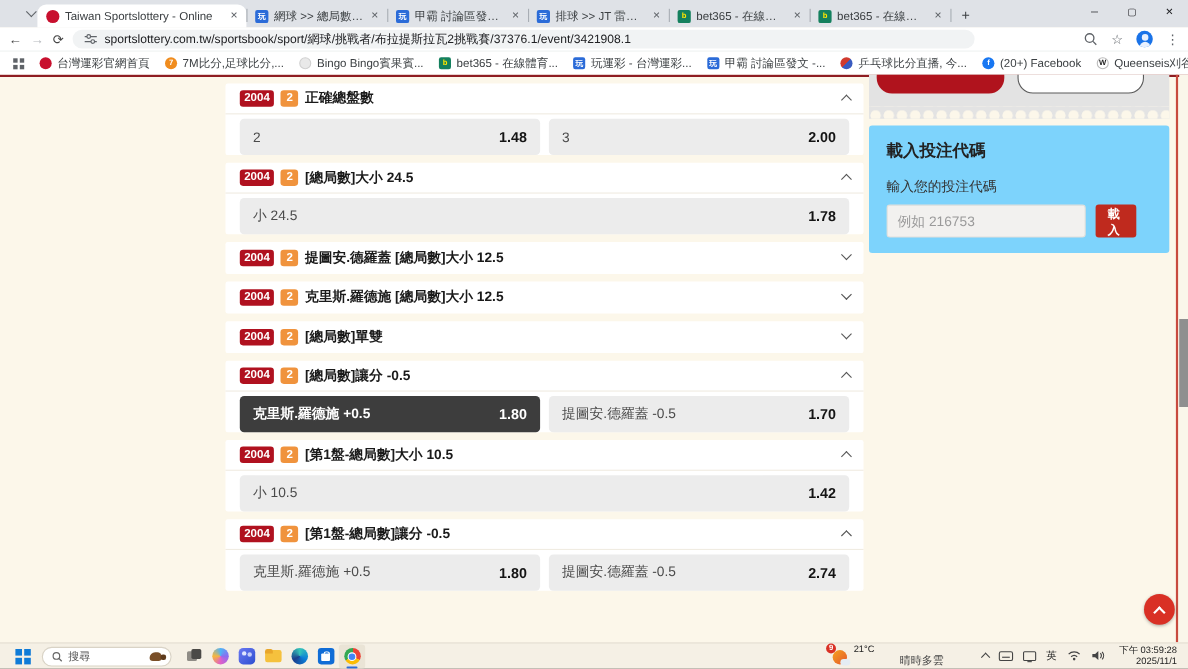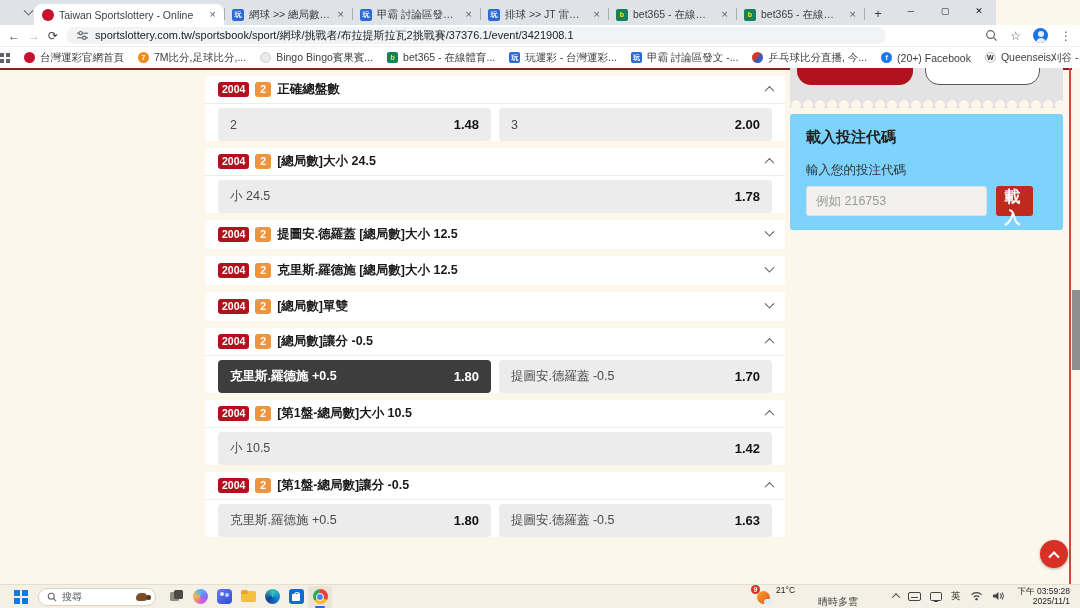--- a/index.html
+++ b/index.html
@@ -1,20 +1,20 @@
 <!DOCTYPE html>
 <html><head>
 <meta charset="utf-8">
 <style>
   html,body{margin:0;padding:0;background:#000;}
   *{box-sizing:border-box;font-family:"Liberation Sans","DejaVu Sans",sans-serif;}
   .screen{position:relative;width:1080px;height:608px;overflow:hidden;background:#fcf7ea;}
 
   
-  .tabstrip{position:absolute;left:0;top:0;width:996px;height:25px;background:#dfe2e7;display:flex;align-items:flex-end;}
+  .tabstrip{position:absolute;left:0;top:0;width:1080px;height:25px;background:#dfe2e7;display:flex;align-items:flex-end;}
   .tab-search{width:26px;height:20px;display:flex;align-items:center;justify-content:center;margin:0 2px 2px 6px;color:#5f6368;}
   .tab{position:relative;height:21px;display:flex;align-items:center;gap:5px;padding:0 6px 0 8px;width:128px;border-radius:8px 8px 0 0;color:#3c4043;}
   .tab.active{background:#ffffff;width:190px;}
   .tab .sep{position:absolute;right:-1px;top:4px;width:1px;height:12px;background:#a8adb4;}
   .tab-title{flex:1;font-size:10.5px;white-space:nowrap;overflow:hidden;text-overflow:ellipsis;}
   .tab-close{font-size:11px;color:#5f6368;padding:0 2px;line-height:1;}
   .favicon{width:12px;height:12px;border-radius:50%;flex:0 0 12px;display:flex;align-items:center;justify-content:center;font-size:7px;font-weight:bold;color:#fff;}
   .fav-sl{background:#c8102e;border-radius:50%;}
   .fav-wp{background:#2b6bd8;border-radius:2px;}
   .fav-b365{background:#14805e;border-radius:2px;color:#ffe600;}
@@ -27,21 +27,21 @@
   .navbtn.disabled{color:#b6b9be;}
   .urlbox{flex:0 0 820px;height:17px;background:#f1f3f4;border-radius:9px;display:flex;align-items:center;gap:6px;padding:0 10px;}
   .url-text{font-size:11px;color:#202124;white-space:nowrap;overflow:hidden;}
   .tool-icons{display:flex;align-items:center;gap:12px;margin-left:auto;}
   .star{font-size:12px;color:#5f6368;}
   .menu-dots{font-size:12px;color:#5f6368;letter-spacing:0;}
   .avatar{width:15px;height:15px;border-radius:50%;background:#1a73e8;position:relative;overflow:hidden;}
   .avatar::before{content:"";position:absolute;left:4.5px;top:3px;width:6px;height:6px;border-radius:50%;background:#e8f0fe;}
   .avatar::after{content:"";position:absolute;left:2.5px;top:9.5px;width:10px;height:7px;border-radius:5px 5px 0 0;background:#e8f0fe;}
 
-  .bookmarksbar{position:absolute;left:0;top:47px;width:1080px;height:21px;background:#ffffff;display:flex;align-items:center;gap:14px;padding:0 0;}
+  .bookmarksbar{position:absolute;left:0;top:47px;width:1080px;height:21px;background:#ffffff;display:flex;align-items:center;gap:14px;padding:0 12px;}
   .appsgrid{width:10px;height:10px;position:relative;flex:0 0 10px;}
   .appsgrid::before{content:"";position:absolute;left:0;top:0;width:4px;height:4px;background:#5f6368;box-shadow:6px 0 #5f6368,0 6px #5f6368,6px 6px #5f6368;}
   .bm{display:flex;align-items:center;gap:5px;}
   .bm-label{font-size:10.5px;color:#3c4043;white-space:nowrap;}
   .bm-icon{width:11px;height:11px;border-radius:50%;display:flex;align-items:center;justify-content:center;font-size:7px;font-weight:bold;color:#fff;flex:0 0 11px;}
   .bi-sl{background:#c8102e;}
   .bi-m7{background:#f08c1e;}
   .bi-bingo{background:#e9e9e9;border:1px solid #d0d0d0;}
   .bi-b365{background:#14805e;border-radius:2px;color:#ffe600;}
   .bi-wp{background:#2b6bd8;border-radius:2px;}
@@ -74,21 +74,21 @@
   .betslip-panel{position:absolute;left:790px;top:-2px;width:273px;height:29px;background:#e3e3e3;overflow:hidden;}
   .bs-btn-red{position:absolute;left:7px;top:-13px;width:116px;height:30px;border-radius:14px;background:#b0131d;}
   .bs-btn-white{position:absolute;left:135px;top:-13px;width:115px;height:30px;border-radius:14px;background:#fff;border:1.5px solid #5a5a5a;}
   .scallop{position:absolute;left:790px;top:27px;width:273px;height:11px;background-color:#e3e3e3;background-image:radial-gradient(circle at 6px 8px,#fcf7ea 4.5px,rgba(0,0,0,0) 5px);background-size:12px 11px;background-repeat:repeat-x;}
   .load-card{position:absolute;left:790px;top:44px;width:273px;height:116px;background:#7dd3fc;border-radius:3px;padding:14px 16px;}
   .lc-title{font-size:15px;font-weight:bold;color:#222;}
   .lc-label{font-size:12.5px;color:#333;margin-top:15px;}
   .lc-row{display:flex;gap:9px;margin-top:7px;padding-right:14px;}
   .lc-input{flex:1;height:30px;background:#f2f1ef;border:1px solid #e2e0dc;border-radius:3px;font-size:12.5px;color:#333;padding:0 9px;outline:none;}
   .lc-input::placeholder{color:#9a9a9a;}
-  .lc-btn{width:75px;height:30px;background:#bf2a1e;border:none;border-radius:3px;color:#fff;font-size:16px;font-weight:bold;letter-spacing:4px;}
+  .lc-btn{width:75px;height:30px;background:#bf2a1e;border:none;border-radius:3px;color:#fff;font-size:11px;font-weight:bold;letter-spacing:4px;}
   .red-vline{position:absolute;left:1069px;top:-2px;width:2px;height:516px;background:#c84b3f;}
   .scrollbar{position:absolute;left:1072px;top:-2px;width:8px;height:516px;background:#faf6ea;}
   .scroll-thumb{position:absolute;left:0;top:222px;width:8px;height:80px;background:#8f8f8f;}
   .back-top{position:absolute;left:1040px;top:470px;width:28px;height:28px;border-radius:50%;background:#d93025;box-shadow:0 1px 3px rgba(0,0,0,.3);display:flex;align-items:center;justify-content:center;}
   .back-top .chev-up{width:8px;height:8px;border-right:2px solid #fff;border-bottom:2px solid #fff;transform:rotate(-135deg) translate(-2px,-2px);}
 
   
   .taskbar{position:absolute;left:0;top:584px;width:1080px;height:24px;background:#f5f0e5;border-top:1px solid #e4ded1;display:flex;align-items:center;}
   .win-logo{width:14px;height:14px;position:relative;margin:0 10px 0 14px;}
   .win-logo::before{content:"";position:absolute;left:0;top:0;width:6px;height:6px;background:#0f7bd7;box-shadow:8px 0 #0f7bd7,0 8px #0f7bd7,8px 8px #0f7bd7;}
@@ -410,21 +410,21 @@
             <span class="m-title">[第1盤-總局數]讓分 -0.5</span>
             <span class="chev"></span>
           </div>
           <div class="options">
             <div class="opt">
         <span class="opt-label">克里斯.羅德施 +0.5</span>
         <span class="opt-odds">1.80</span>
       </div>
             <div class="opt">
         <span class="opt-label">提圖安.德羅蓋 -0.5</span>
-        <span class="opt-odds">1.63</span>
+        <span class="opt-odds">2.74</span>
       </div>
           </div>
         </div>
 
     </div>
 
     <div class="betslip-panel">
       <div class="bs-btn-red"></div>
       <div class="bs-btn-white"></div>
     </div>

